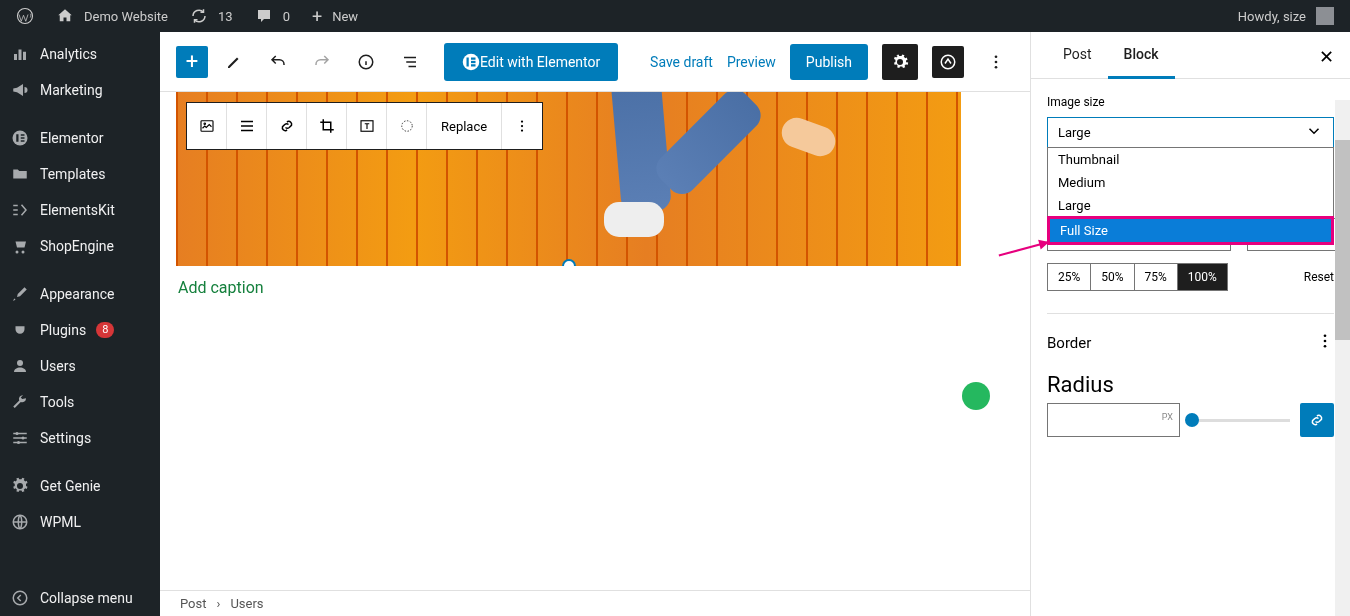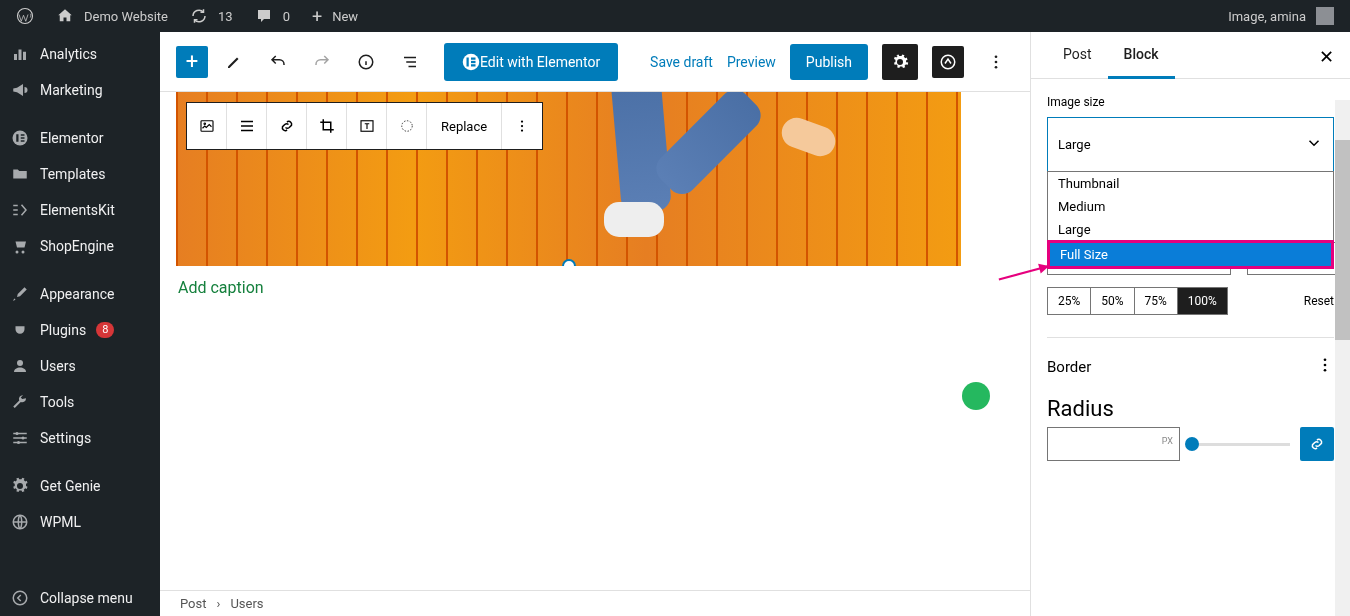--- a/index.html
+++ b/index.html
@@ -42,21 +42,21 @@
 .bt-replace{padding:0 14px;font-size:13px;display:flex;align-items:center;cursor:pointer;border-right:1px solid #e0e0e0}
 .caption{padding:12px 2px;color:#15803d;font-size:16px}
 .float-icon{position:absolute;right:40px;top:290px;width:28px;height:28px;background:#25b85f;border-radius:50%}
 .right-panel{width:320px;border-left:1px solid #e0e0e0;background:#fff;overflow:visible;position:relative}
 .tabs{display:flex;border-bottom:1px solid #e0e0e0;padding:0 16px;position:relative}
 .tab{padding:14px 16px;font-size:14px;cursor:pointer;color:#1e1e1e}
 .tab.active{font-weight:500;border-bottom:3px solid #007cba;margin-bottom:-1px}
 .tab-close{position:absolute;right:16px;top:14px;cursor:pointer;font-size:18px}
 .panel-body{padding:16px}
 .field-label{font-size:12px;margin-bottom:8px}
-.select-box{width:100%;border:1px solid #007cba;padding:16px 10px;font-size:13px;display:flex;justify-content:space-between;align-items:center;cursor:pointer;position:relative}
+.select-box{width:100%;border:1px solid #007cba;padding:4px 10px;font-size:13px;display:flex;justify-content:space-between;align-items:center;cursor:pointer;position:relative}
 .dropdown{position:absolute;top:100%;left:-1px;right:-1px;background:#fff;border:1px solid #757575;z-index:10}
 .dd-item{padding:4px 10px;font-size:13px;cursor:pointer}
 .dd-item.highlight{background:#0a7dd8;color:#fff;border:3px solid #e6007e;margin:-1px}
 .dims{display:flex;gap:16px;margin-top:70px}
 .dim-input{flex:1;border:1px solid #757575;padding:8px;font-size:13px}
 .pct-row{display:flex;align-items:center;margin-top:12px}
 .pct-group{display:flex;border:1px solid #757575}
 .pct-btn{padding:6px 10px;font-size:12px;cursor:pointer;border-right:1px solid #757575}
 .pct-btn:last-child{border-right:none}
 .pct-btn.active{background:#1e1e1e;color:#fff}
@@ -105,21 +105,21 @@
         </svg>
         <span>0</span>
       </div>
     <div class="ab-item">
         <span style="font-size:18px">+</span>
         <span>New</span>
       </div>
   </div>
   <div class="ab-right">
     <div class="ab-item">
-        <span>Image, amina</span>
+        <span>Howdy, size</span>
         <div class="avatar"></div>
       </div>
   </div>
 </div>
 
 <div class="main">
   <div class="sidebar">
     <div class="sb-item">
         <span class="sb-icon">
           <svg viewBox="0 0 24 24" fill="currentColor">

